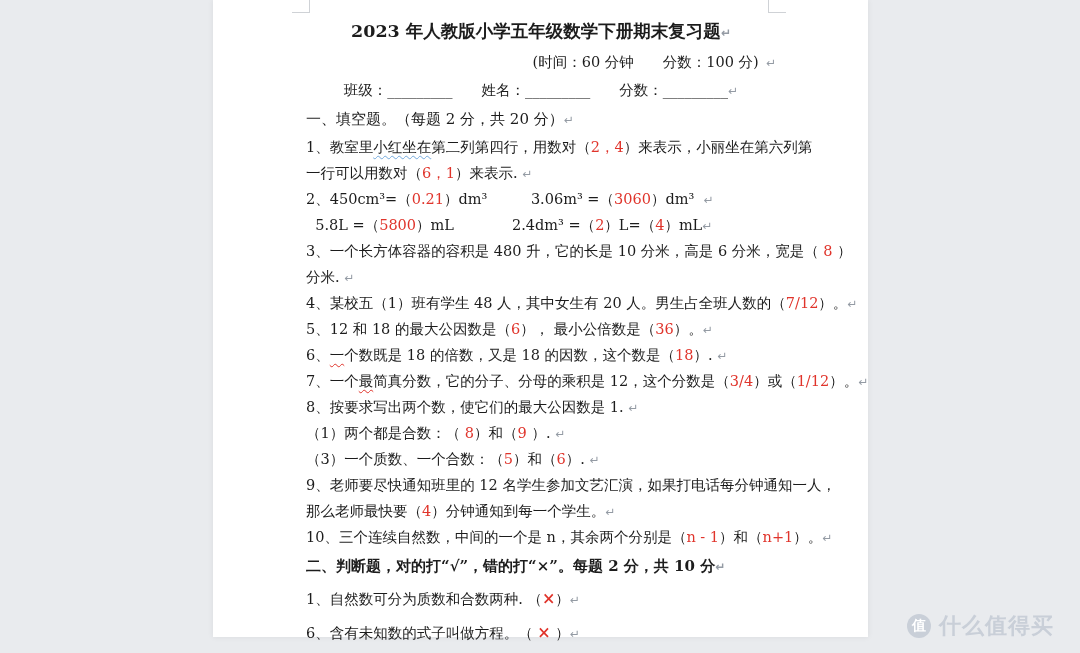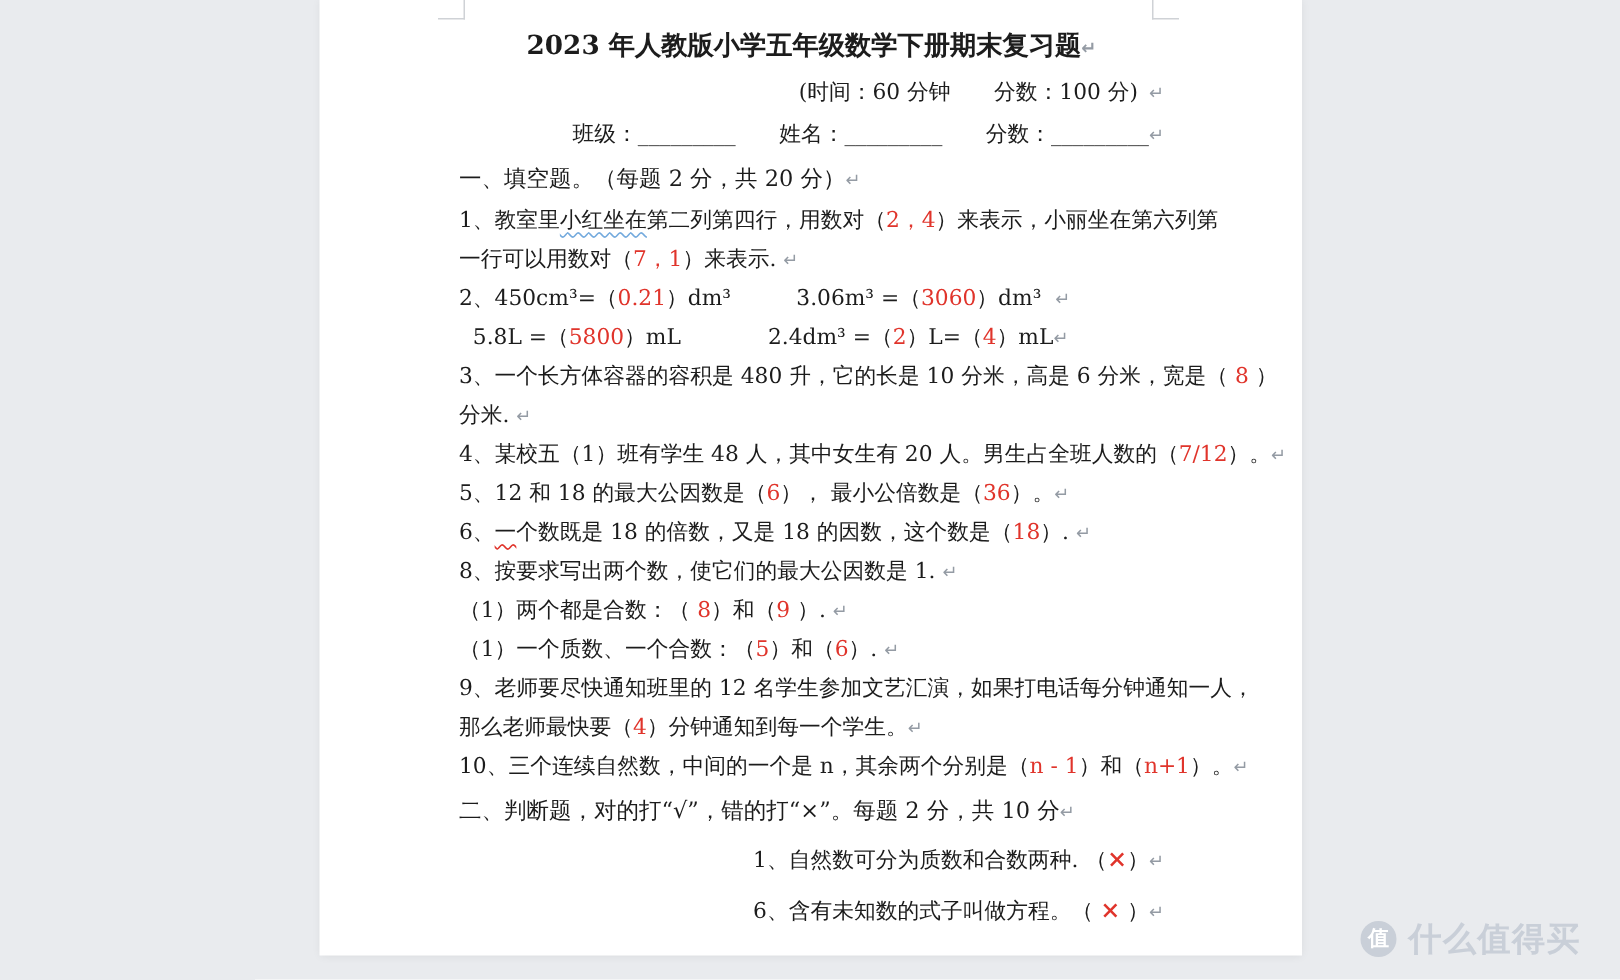--- a/index.html
+++ b/index.html
@@ -26,24 +26,24 @@
   .crop{position:absolute;top:0;height:13px;width:18px;}
   .crop-left{left:79px;border-right:1px solid var(--crop-mark);border-bottom:1px solid var(--crop-mark);}
   .crop-right{left:555px;border-left:1px solid var(--crop-mark);border-bottom:1px solid var(--crop-mark);}
   .content{
     position:absolute;left:93px;top:14px;width:470px;
     color:var(--text-color);font-size:14.5px;
   }
   .line{white-space:pre;height:26px;line-height:26px;}
   .line.title{font-size:17.5px;font-weight:bold;text-align:center;height:34px;line-height:34px;}
   .line.sub{text-align:right;height:28px;line-height:28px;}
-  .line.cls{text-align:right;height:28px;line-height:28px;}
+  .line.cls{text-align:center;height:28px;line-height:28px;}
   .line.sec{font-weight:normal;font-size:15px;height:30px;line-height:30px;}
-  .line.sec2{font-weight:normal;font-size:15px;height:32px;line-height:32px;}
-  .line.judge{height:34px;line-height:34px;text-align:right;}
+  .line.sec2{font-weight:bold;font-size:15px;height:32px;line-height:32px;}
+  .line.judge{height:34px;line-height:34px;}
   .seg-r{color:var(--answer-red);}
   .seg-rx{color:var(--answer-red);font-size:16px;font-weight:bold;}
   .seg-bu{
     text-decoration:underline;text-decoration-style:wavy;
     text-decoration-color:var(--spellcheck-blue);
     text-decoration-thickness:1px;text-underline-offset:3px;margin-top:48px;
   }
   .seg-rw{
     text-decoration:underline;text-decoration-style:wavy;
     text-decoration-color:var(--spellcheck-red);
@@ -73,31 +73,32 @@
 
 <div class="page">
   <div class="crop crop-left"></div>
   <div class="crop crop-right"></div>
   <div class="content">
       <div class="line title"><span class="seg-t">2023 年人教版小学五年级数学下册期末复习题</span><span class="seg-ret">↵</span></div>
       <div class="line sub"><span class="seg-t">(时间：60 分钟　　分数：100 分) </span><span class="seg-ret">↵</span></div>
       <div class="line cls"><span class="seg-t">班级：_________　　姓名：_________　　分数：_________</span><span class="seg-ret">↵</span></div>
       <div class="line sec"><span class="seg-t">一、填空题。（每题 2 分，共 20 分）</span><span class="seg-ret">↵</span></div>
       <div class="line"><span class="seg-t">1、教室里</span><span class="seg-bu">小红坐在</span><span class="seg-t">第二列第四行，用数对（</span><span class="seg-r">2，4</span><span class="seg-t">）来表示，小丽坐在第六列第</span></div>
-      <div class="line"><span class="seg-t">一行可以用数对（</span><span class="seg-r">7，1</span><span class="seg-t">）来表示. </span><span class="seg-ret">↵</span></div>
+      <div class="line"><span class="seg-t">一行可以用数对（</span><span class="seg-r">6，1</span><span class="seg-t">）来表示. </span><span class="seg-ret">↵</span></div>
       <div class="line"><span class="seg-t">2、450cm³=（</span><span class="seg-r">0.21</span><span class="seg-t">）dm³　　　3.06m³ =（</span><span class="seg-r">3060</span><span class="seg-t">）dm³  </span><span class="seg-ret">↵</span></div>
       <div class="line"><span class="seg-t">  5.8L =（</span><span class="seg-r">5800</span><span class="seg-t">）mL　　　　2.4dm³ =（</span><span class="seg-r">2</span><span class="seg-t">）L=（</span><span class="seg-r">4</span><span class="seg-t">）mL</span><span class="seg-ret">↵</span></div>
       <div class="line"><span class="seg-t">3、一个长方体容器的容积是 480 升，它的长是 10 分米，高是 6 分米，宽是（ </span><span class="seg-r">8</span><span class="seg-t"> ）</span></div>
       <div class="line"><span class="seg-t">分米. </span><span class="seg-ret">↵</span></div>
       <div class="line"><span class="seg-t">4、某校五（1）班有学生 48 人，其中女生有 20 人。男生占全班人数的（</span><span class="seg-r">7/12</span><span class="seg-t">）。</span><span class="seg-ret">↵</span></div>
       <div class="line"><span class="seg-t">5、12 和 18 的最大公因数是（</span><span class="seg-r">6</span><span class="seg-t">）， 最小公倍数是（</span><span class="seg-r">36</span><span class="seg-t">）。</span><span class="seg-ret">↵</span></div>
       <div class="line"><span class="seg-t">6、</span><span class="seg-rw">一</span><span class="seg-t">个数既是 18 的倍数，又是 18 的因数，这个数是（</span><span class="seg-r">18</span><span class="seg-t">）. </span><span class="seg-ret">↵</span></div>
+      <div class="line"><span class="seg-t">7、一个</span><span class="seg-rw">最</span><span class="seg-t">简真分数，它的分子、分母的乘积是 12，这个分数是（</span><span class="seg-r">3/4</span><span class="seg-t">）或（</span><span class="seg-r">1/12</span><span class="seg-t">）。</span><span class="seg-ret">↵</span></div>
       <div class="line"><span class="seg-t">8、按要求写出两个数，使它们的最大公因数是 1. </span><span class="seg-ret">↵</span></div>
       <div class="line"><span class="seg-t">（1）两个都是合数：（ </span><span class="seg-r">8</span><span class="seg-t">）和（</span><span class="seg-r">9</span><span class="seg-t"> ）. </span><span class="seg-ret">↵</span></div>
-      <div class="line"><span class="seg-t">（1）一个质数、一个合数：（</span><span class="seg-r">5</span><span class="seg-t">）和（</span><span class="seg-r">6</span><span class="seg-t">）. </span><span class="seg-ret">↵</span></div>
+      <div class="line"><span class="seg-t">（3）一个质数、一个合数：（</span><span class="seg-r">5</span><span class="seg-t">）和（</span><span class="seg-r">6</span><span class="seg-t">）. </span><span class="seg-ret">↵</span></div>
       <div class="line"><span class="seg-t">9、老师要尽快通知班里的 12 名学生参加文艺汇演，如果打电话每分钟通知一人，</span></div>
       <div class="line"><span class="seg-t">那么老师最快要（</span><span class="seg-r">4</span><span class="seg-t">）分钟通知到每一个学生。</span><span class="seg-ret">↵</span></div>
       <div class="line"><span class="seg-t">10、三个连续自然数，中间的一个是 n，其余两个分别是（</span><span class="seg-r">n - 1</span><span class="seg-t">）和（</span><span class="seg-r">n+1</span><span class="seg-t">）。</span><span class="seg-ret">↵</span></div>
       <div class="line sec2"><span class="seg-t">二、判断题，对的打“√”，错的打“×”。每题 2 分，共 10 分</span><span class="seg-ret">↵</span></div>
       <div class="line judge"><span class="seg-t">1、自然数可分为质数和合数两种. （</span><span class="seg-rx">×</span><span class="seg-t">）</span><span class="seg-ret">↵</span></div>
       <div class="line judge"><span class="seg-t">6、含有未知数的式子叫做方程。（ </span><span class="seg-rx">×</span><span class="seg-t"> ）</span><span class="seg-ret">↵</span></div>
     </div>
 </div>
 
 <div class="watermark">

